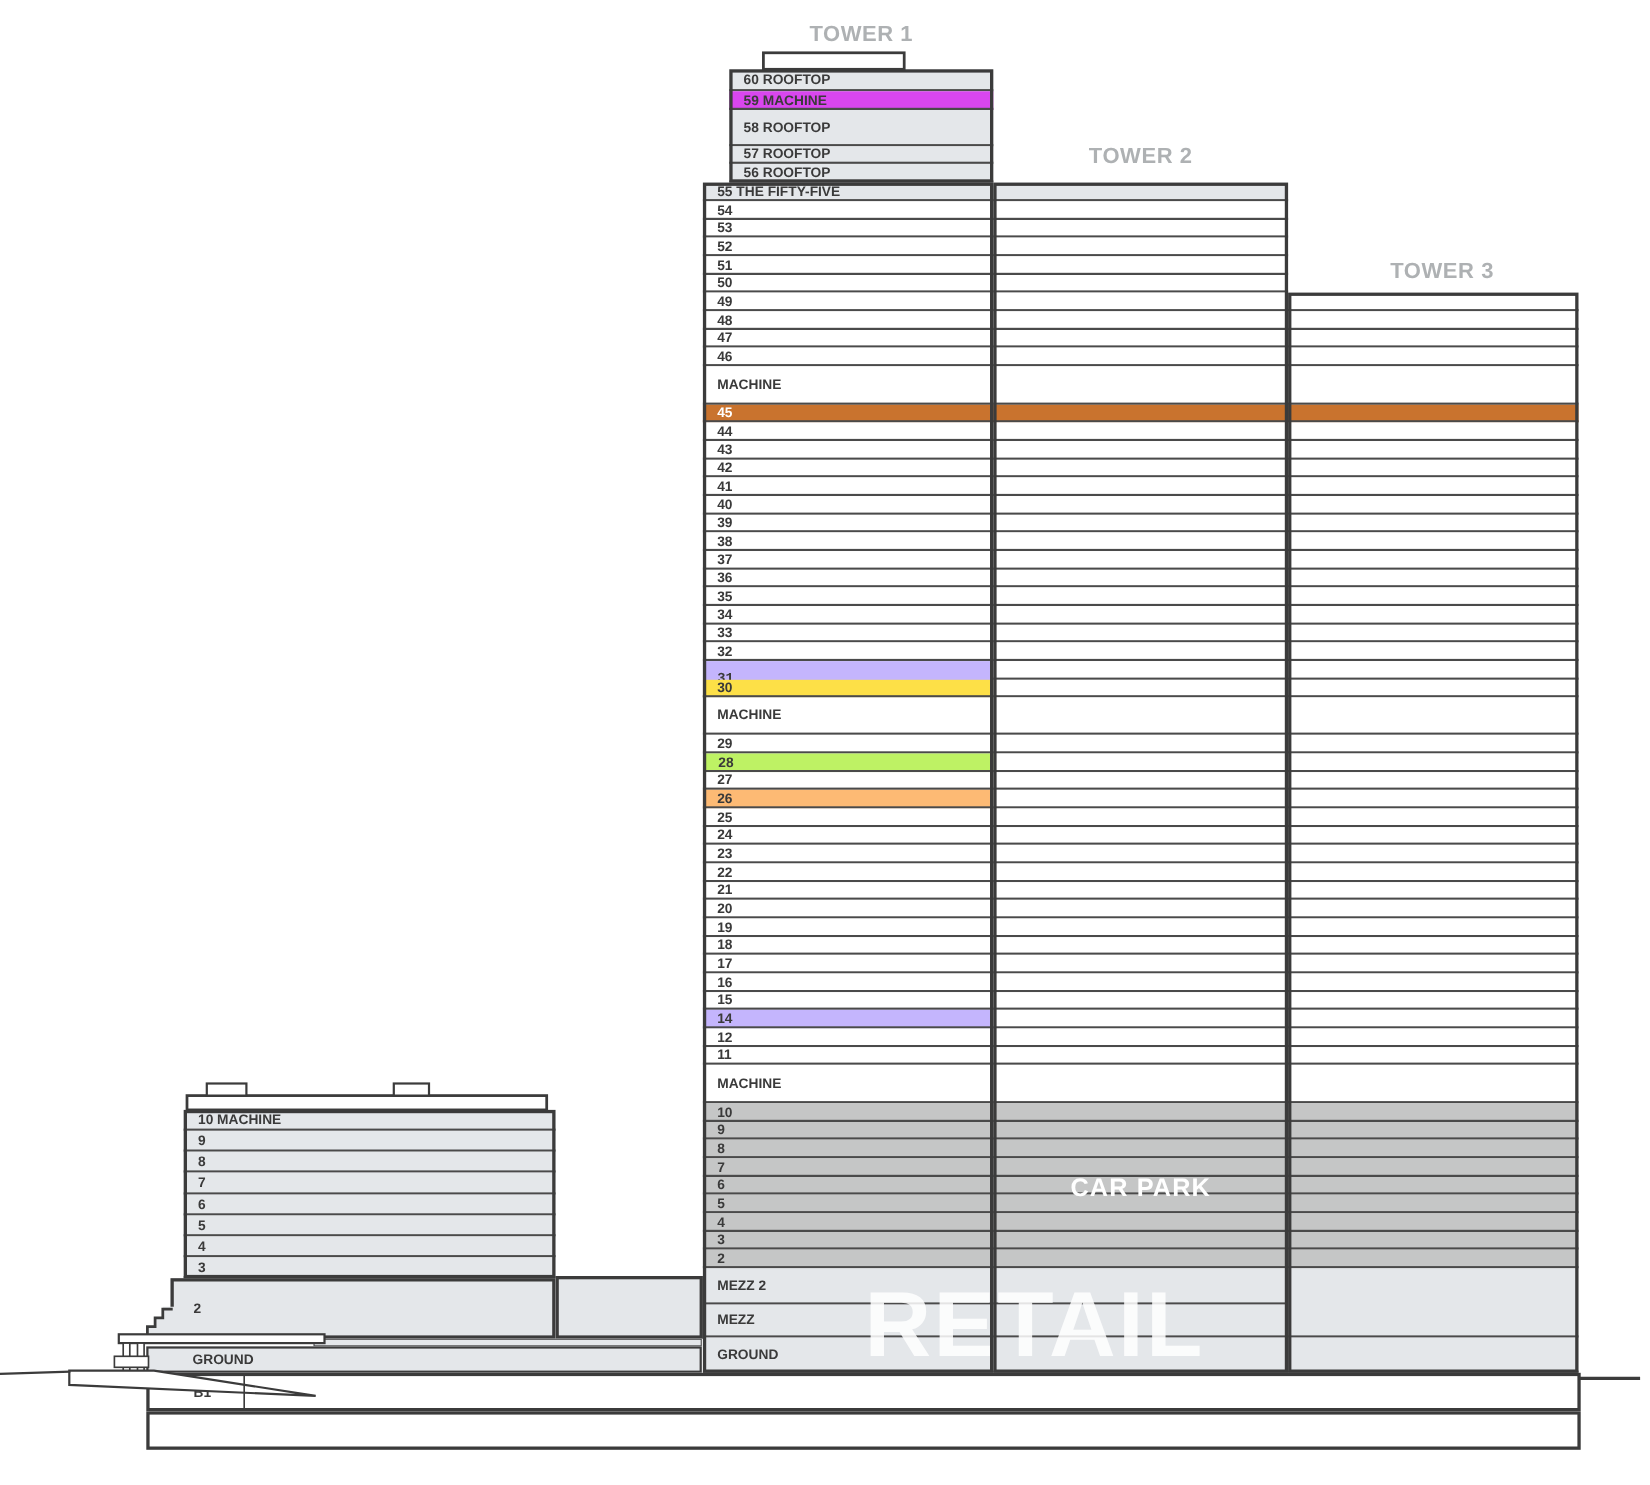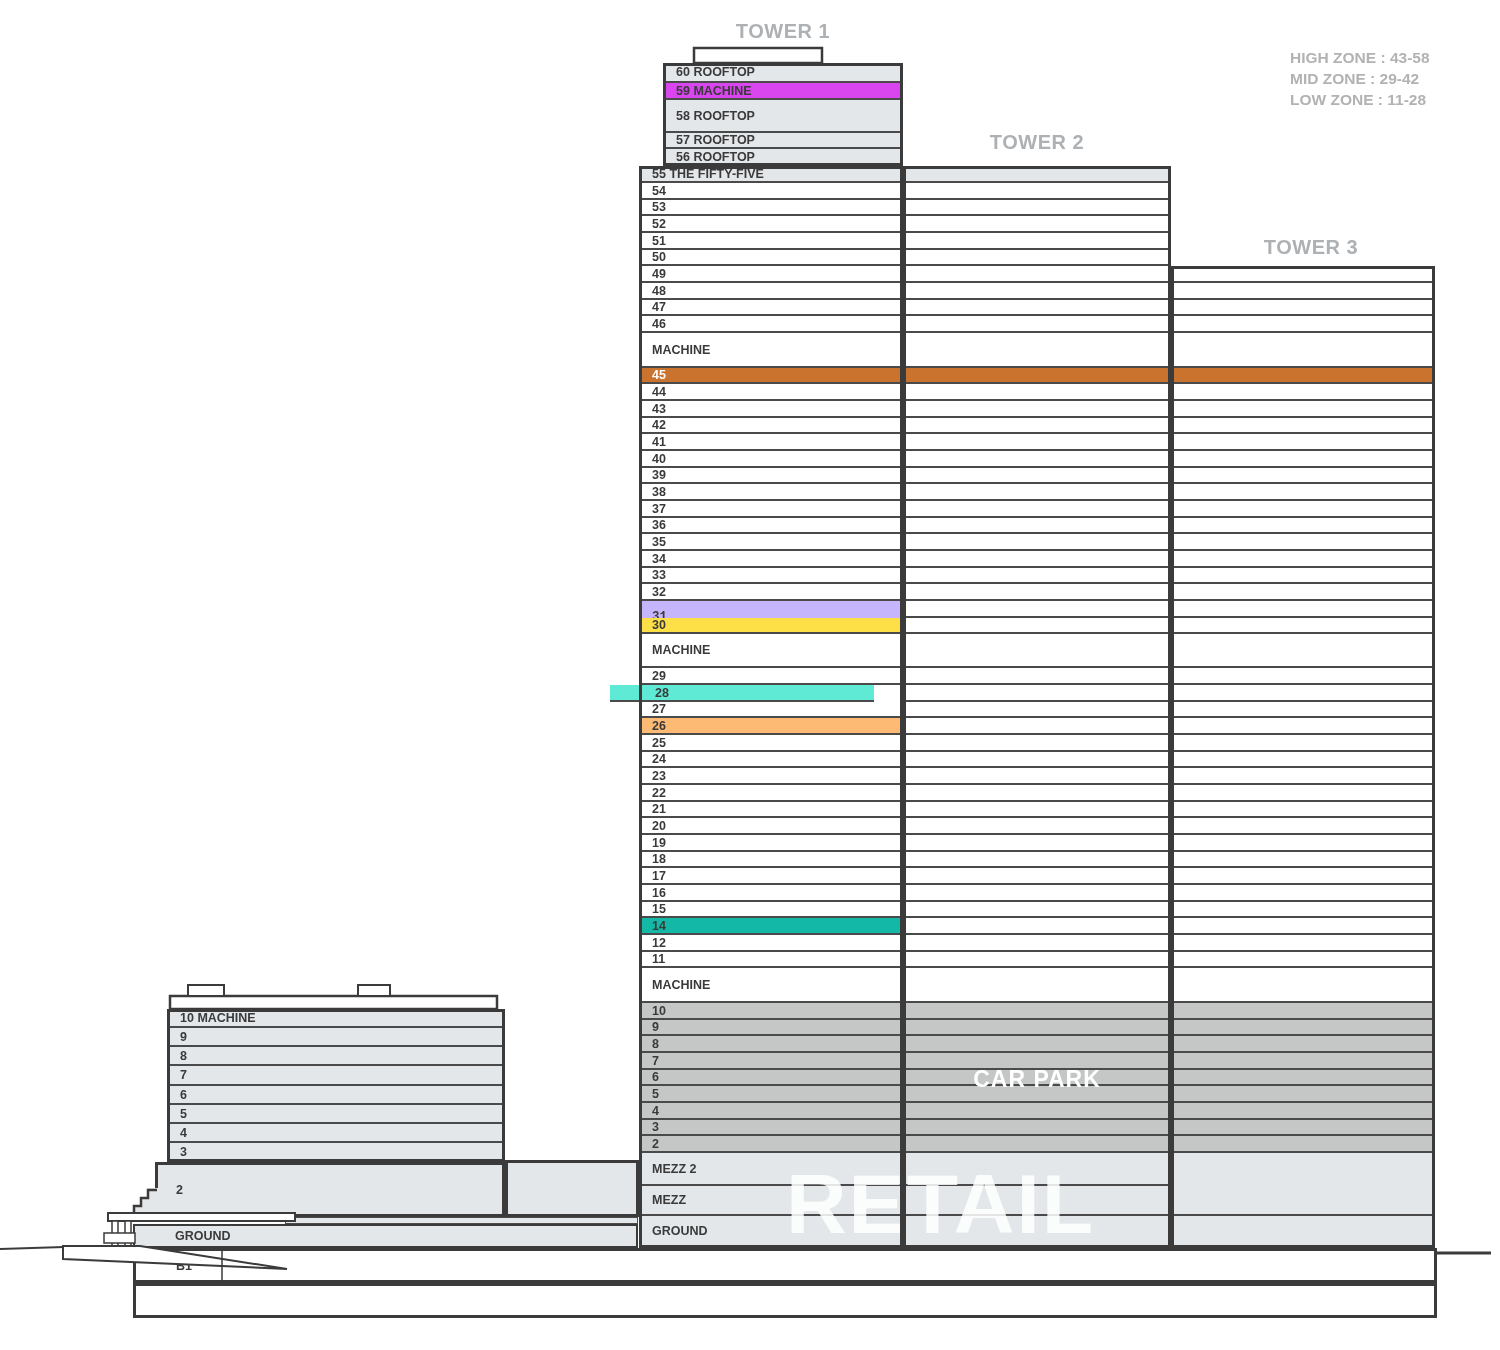--- a/index.html
+++ b/index.html
@@ -25,25 +25,20 @@
 </style>
 </head>
 <body>
 
 <div id="stage">
 
   <div class="title" style="left:663px;width:240px;top:20px;">TOWER 1</div>
   <div class="title" style="left:903px;width:268px;top:131px;">TOWER 2</div>
   <div class="title" style="left:1171px;width:280px;top:236px;">TOWER 3</div>
 
-  <div class="legend">
-    <div>HIGH ZONE : 43-58</div>
-    <div>MID ZONE : 29-42</div>
-    <div>LOW ZONE : 11-28</div>
-  </div>
 
   <div id="retail-label">RETAIL</div>
 
   <div class="box" id="box-floor2" style="left:155px;top:1162px;width:350px;height:55px;
        background:#e4e7ea;border:3px solid #3b3b3b;">
     <span class="lbl" style="padding-left:18px;">2</span>
   </div>
   <div class="box" id="box-conn" style="left:505px;top:1160px;width:134px;height:57px;
        background:#e4e7ea;border:3px solid #3b3b3b;"></div>
   <div class="box" id="box-strip" style="left:285px;top:1217px;width:353px;height:7px;
@@ -230,21 +225,21 @@
     <div class="cell" style="left: 639px; width: 264px; top: 634px; height: 34px; background: rgb(255, 255, 255);">
       <span class="lbl">MACHINE</span>
     </div>
     <div class="cell" style="left: 903px; width: 268px; top: 634px; height: 34px; background: rgb(255, 255, 255);"></div>
     <div class="cell" style="left: 1171px; width: 264px; top: 634px; height: 34px; background: rgb(255, 255, 255);"></div>
     <div class="cell" style="left: 639px; width: 264px; top: 668px; height: 17px; background: rgb(255, 255, 255);">
       <span class="lbl">29</span>
     </div>
     <div class="cell" style="left: 903px; width: 268px; top: 668px; height: 17px; background: rgb(255, 255, 255);"></div>
     <div class="cell" style="left: 1171px; width: 264px; top: 668px; height: 17px; background: rgb(255, 255, 255);"></div>
-    <div class="cell" style="left: 610px; width: 264px; top: 685px; height: 17px; background: #5eead4; padding-left: 32px;">
+    <div class="cell" style="left: 640px; width: 264px; top: 685px; height: 17px; background: #bef264;">
       <span class="lbl">28</span>
     </div>
     <div class="cell" style="left: 903px; width: 268px; top: 685px; height: 17px; background: rgb(255, 255, 255);"></div>
     <div class="cell" style="left: 1171px; width: 264px; top: 685px; height: 17px; background: rgb(255, 255, 255);"></div>
     <div class="cell" style="left: 639px; width: 264px; top: 702px; height: 16px; background: rgb(255, 255, 255);">
       <span class="lbl">27</span>
     </div>
     <div class="cell" style="left: 903px; width: 268px; top: 702px; height: 16px; background: rgb(255, 255, 255);"></div>
     <div class="cell" style="left: 1171px; width: 264px; top: 702px; height: 16px; background: rgb(255, 255, 255);"></div>
     <div class="cell" style="left: 639px; width: 264px; top: 718px; height: 17px; background: #fdba74;">
@@ -300,21 +295,21 @@
     <div class="cell" style="left: 639px; width: 264px; top: 885px; height: 17px; background: rgb(255, 255, 255);">
       <span class="lbl">16</span>
     </div>
     <div class="cell" style="left: 903px; width: 268px; top: 885px; height: 17px; background: rgb(255, 255, 255);"></div>
     <div class="cell" style="left: 1171px; width: 264px; top: 885px; height: 17px; background: rgb(255, 255, 255);"></div>
     <div class="cell" style="left: 639px; width: 264px; top: 902px; height: 16px; background: rgb(255, 255, 255);">
       <span class="lbl">15</span>
     </div>
     <div class="cell" style="left: 903px; width: 268px; top: 902px; height: 16px; background: rgb(255, 255, 255);"></div>
     <div class="cell" style="left: 1171px; width: 264px; top: 902px; height: 16px; background: rgb(255, 255, 255);"></div>
-    <div class="cell" style="left: 639px; width: 264px; top: 918px; height: 17px; background: #14b8a6; align-items: flex-end;">
+    <div class="cell" style="left: 639px; width: 264px; top: 918px; height: 17px; background: #c4b5fd; align-items: flex-end;">
       <span class="lbl">14</span>
     </div>
     <div class="cell" style="left: 903px; width: 268px; top: 918px; height: 17px; background: rgb(255, 255, 255);"></div>
     <div class="cell" style="left: 1171px; width: 264px; top: 918px; height: 17px; background: rgb(255, 255, 255);"></div>
     <div class="cell" style="left: 639px; width: 264px; top: 935px; height: 17px; background: rgb(255, 255, 255);">
       <span class="lbl">12</span>
     </div>
     <div class="cell" style="left: 903px; width: 268px; top: 935px; height: 17px; background: rgb(255, 255, 255);"></div>
     <div class="cell" style="left: 1171px; width: 264px; top: 935px; height: 17px; background: rgb(255, 255, 255);"></div>
     <div class="cell" style="left: 639px; width: 264px; top: 952px; height: 16px; background: rgb(255, 255, 255);">

